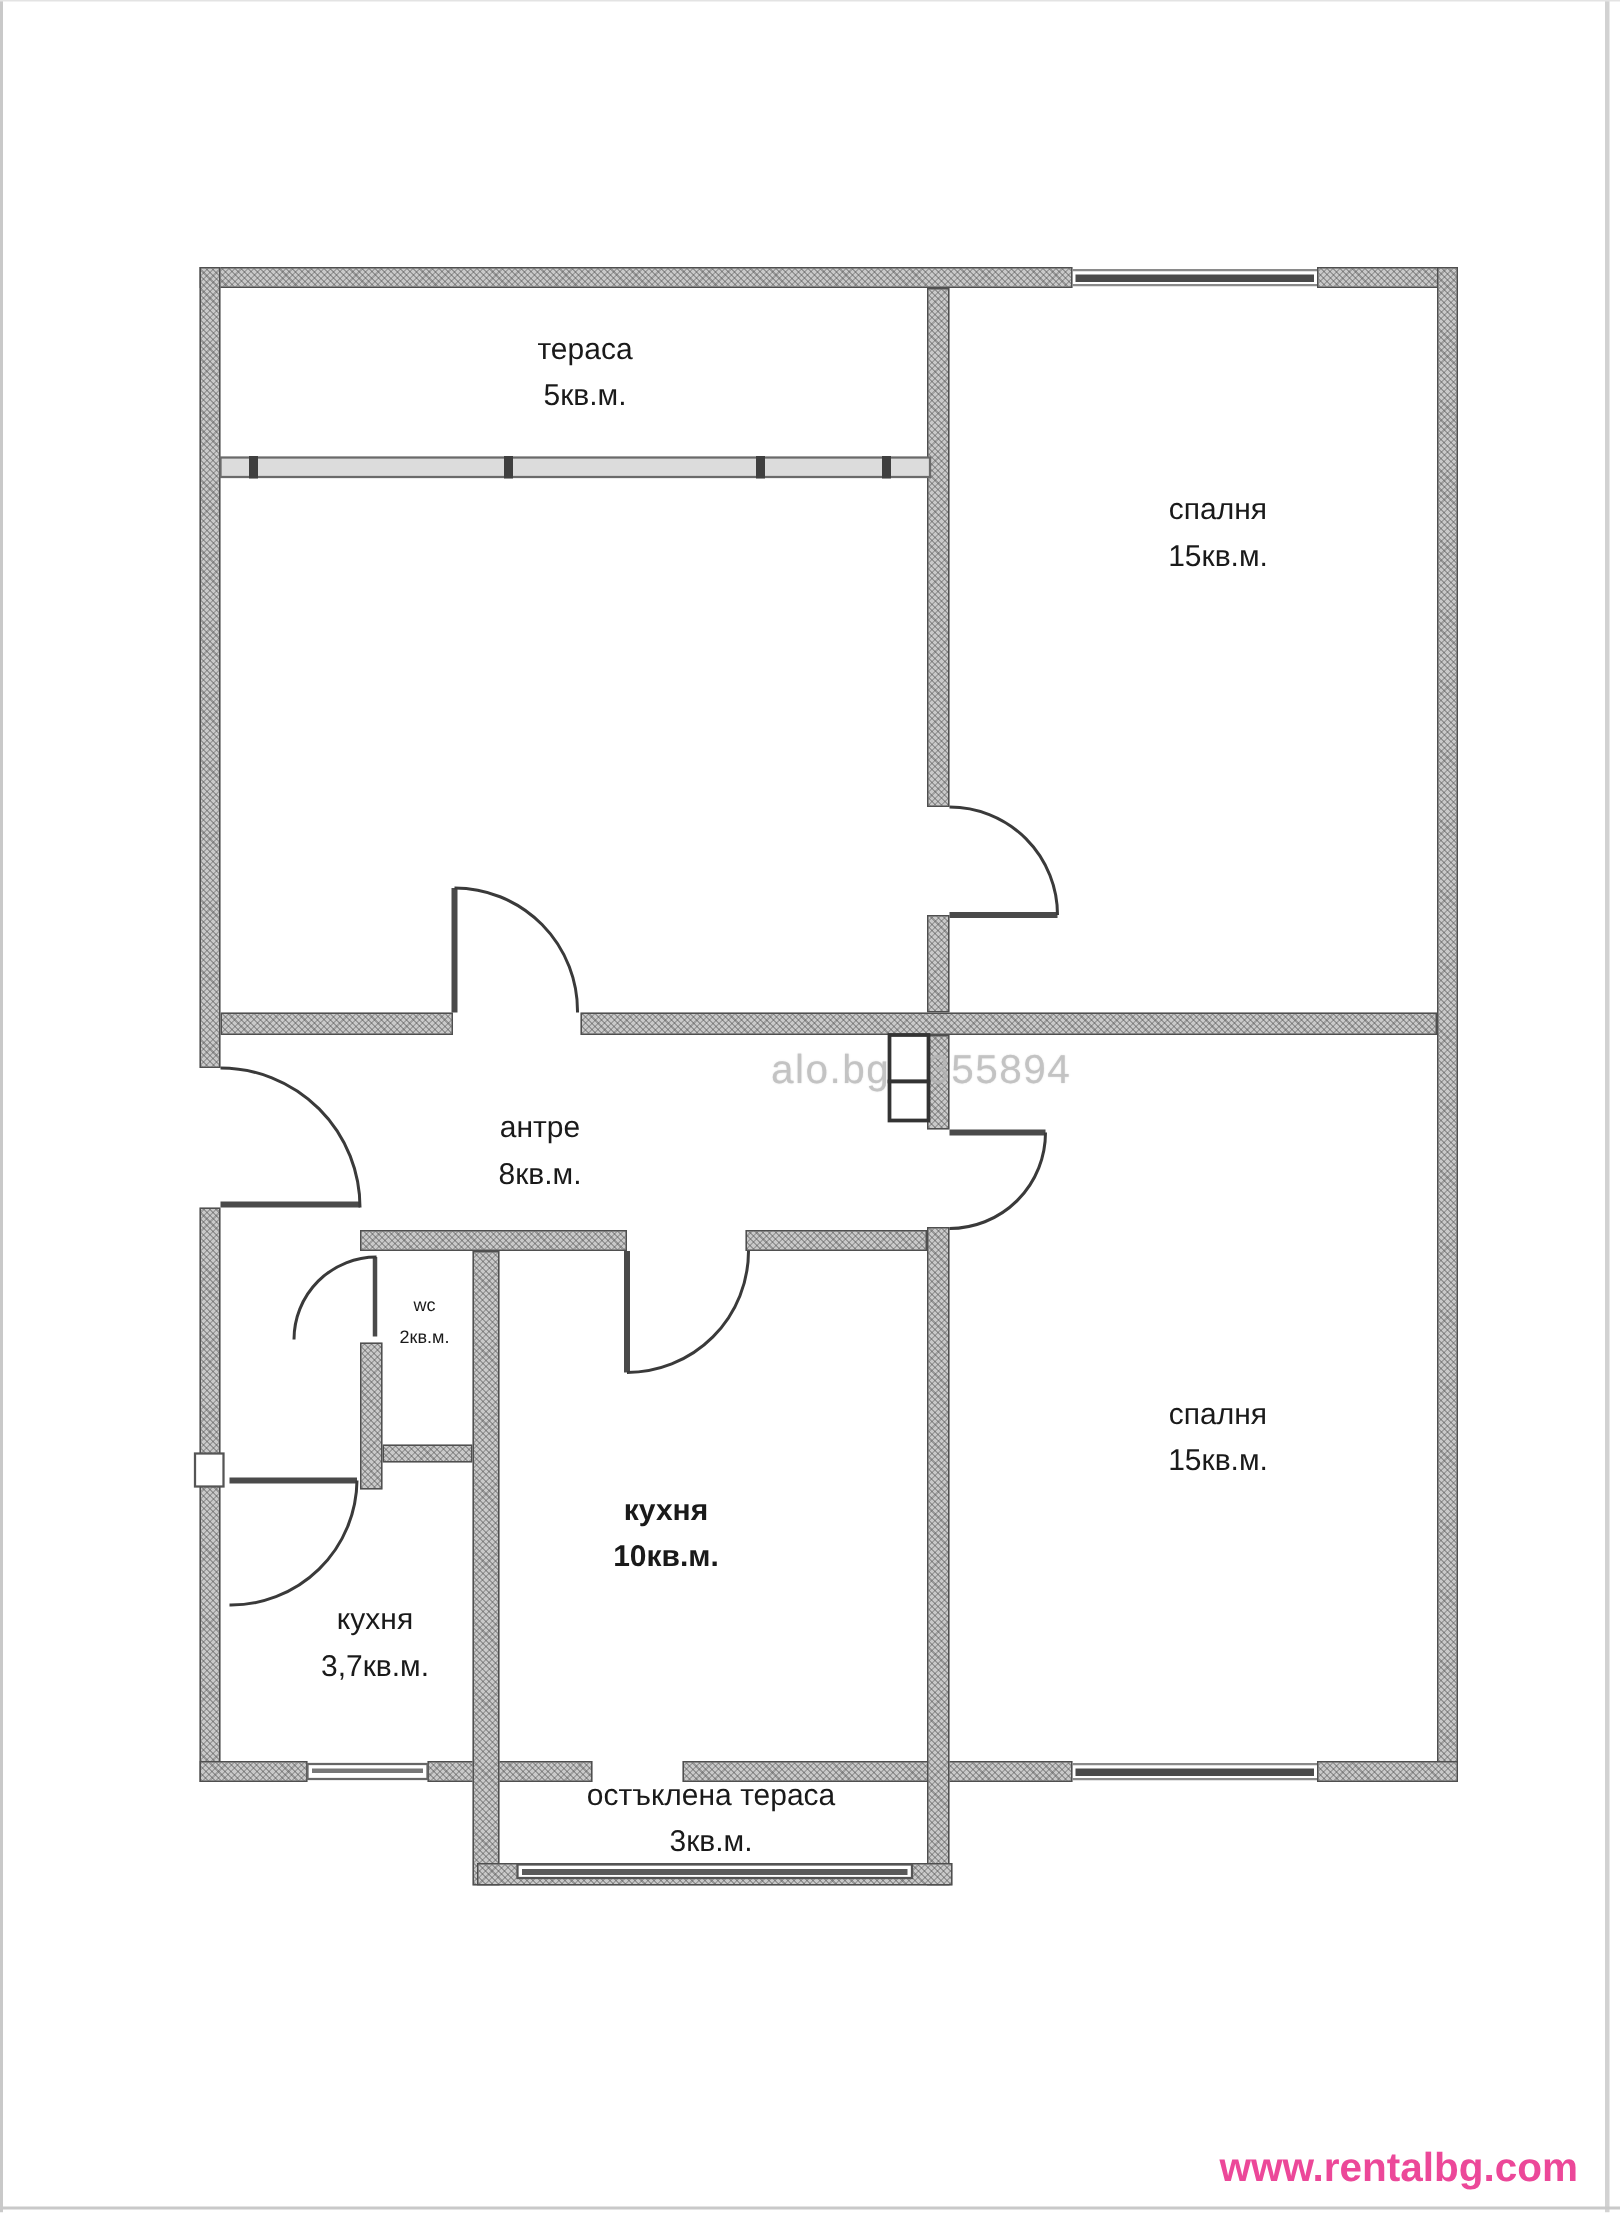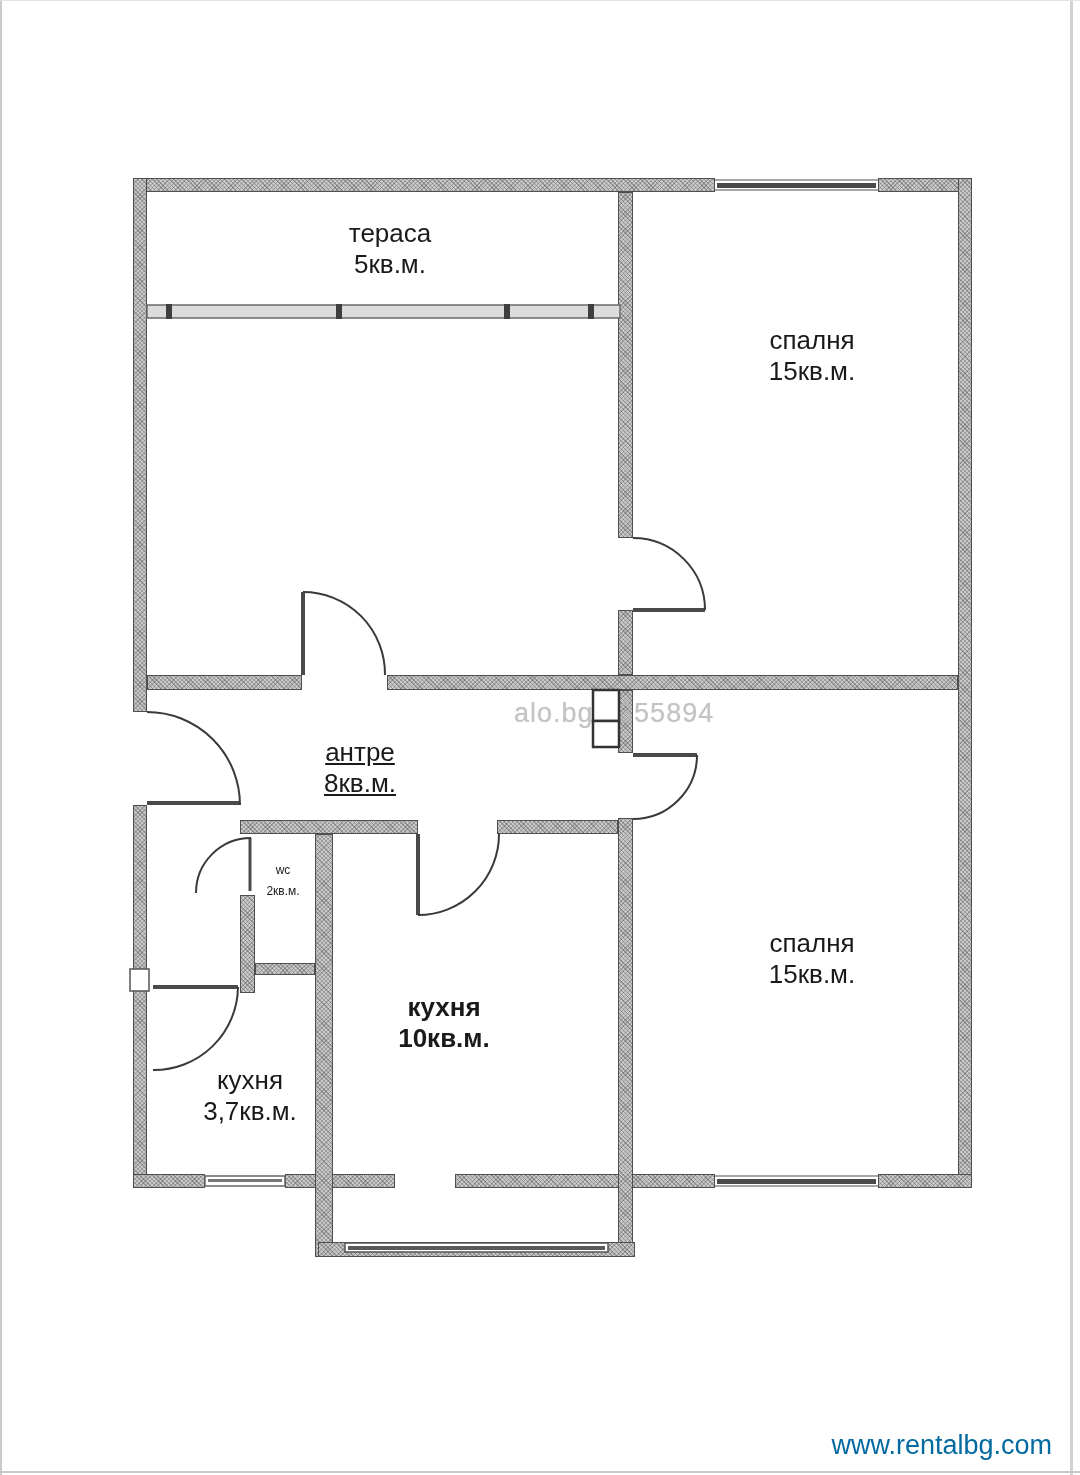--- a/index.html
+++ b/index.html
@@ -13,32 +13,32 @@
     position:absolute;box-sizing:border-box;
     background-color:var(--wall-fill,#c9c9c9);
     background-image:
       repeating-linear-gradient(45deg, rgba(70,70,70,.38) 0 1px, transparent 1px 3px),
       repeating-linear-gradient(-45deg, rgba(70,70,70,.30) 0 1px, transparent 1px 3px);
     border:1px solid var(--wall-border,#4f4f4f);
     z-index:2;
   }
   .room-label{
     position:absolute;transform:translate(-50%,0);text-align:center;
-    color:var(--label,#1a1a1a);font-size:26px;line-height:31px;z-index:6;white-space:nowrap;
+    color:var(--label,#1a1a1a);font-size:20px;line-height:31px;z-index:6;white-space:nowrap;
   }
   .room-label span{display:block;}
   .room-label.small{font-size:12px;line-height:21px;}
   .watermark{
     position:absolute;color:var(--watermark,#b5b5b5);opacity:.8;font-size:27px;
     letter-spacing:1px;z-index:3;white-space:nowrap;text-shadow:0 0 1px rgba(170,170,170,.6);
   }
   .overlay{position:absolute;left:0;top:0;z-index:5;pointer-events:none;}
   .footer{
-    position:absolute;top:1430px;right:28px;color:#0369a1;font-size:27px;
-    font-weight:normal;z-index:7;letter-spacing:0px;
+    position:absolute;top:1430px;right:28px;color:#ec4899;font-size:27px;
+    font-weight:bold;z-index:7;letter-spacing:0px;
   }
 </style>
 </head>
 <body>
 
 <div class="edge" style="left:0;top:0;width:2px;height:1475px;"></div>
 <div class="edge" style="left:1070px;top:0;width:3px;height:1475px;background:#d2d2d2;"></div>
 <div class="edge" style="left:0;top:1471px;width:1080px;height:2px;"></div>
 <div class="edge" style="left:0;top:0;width:1080px;height:1px;background:#e3e3e3;"></div>
 
@@ -119,36 +119,40 @@
   </svg>
 
   <div class="room-label" style="left:390px;top:218px;">
     <span>тераса</span>
     <span>5кв.м.</span>
   </div>
   <div class="room-label" style="left:812px;top:325px;">
     <span>спалня</span>
     <span>15кв.м.</span>
   </div>
-  <div class="room-label" style="left:360px;top:737px;text-decoration:underline;">
+  <div class="room-label" style="left:360px;top:737px;">
     <span>антре</span>
     <span>8кв.м.</span>
   </div>
   <div class="room-label small" style="left:283px;top:860px;">
     <span>wc</span>
     <span>2кв.м.</span>
   </div>
   <div class="room-label" style="left:444px;top:992px;font-weight:bold;">
     <span>кухня</span>
     <span>10кв.м.</span>
   </div>
   <div class="room-label" style="left:250px;top:1065px;">
     <span>кухня</span>
     <span>3,7кв.м.</span>
   </div>
   <div class="room-label" style="left:812px;top:928px;">
     <span>спалня</span>
     <span>15кв.м.</span>
   </div>
+  <div class="room-label" style="left:474px;top:1182px;">
+    <span>остъклена тераса</span>
+    <span>3кв.м.</span>
+  </div>
 
 </div>
 
 <div class="footer">www.rentalbg.com</div>
 
 </body></html>

